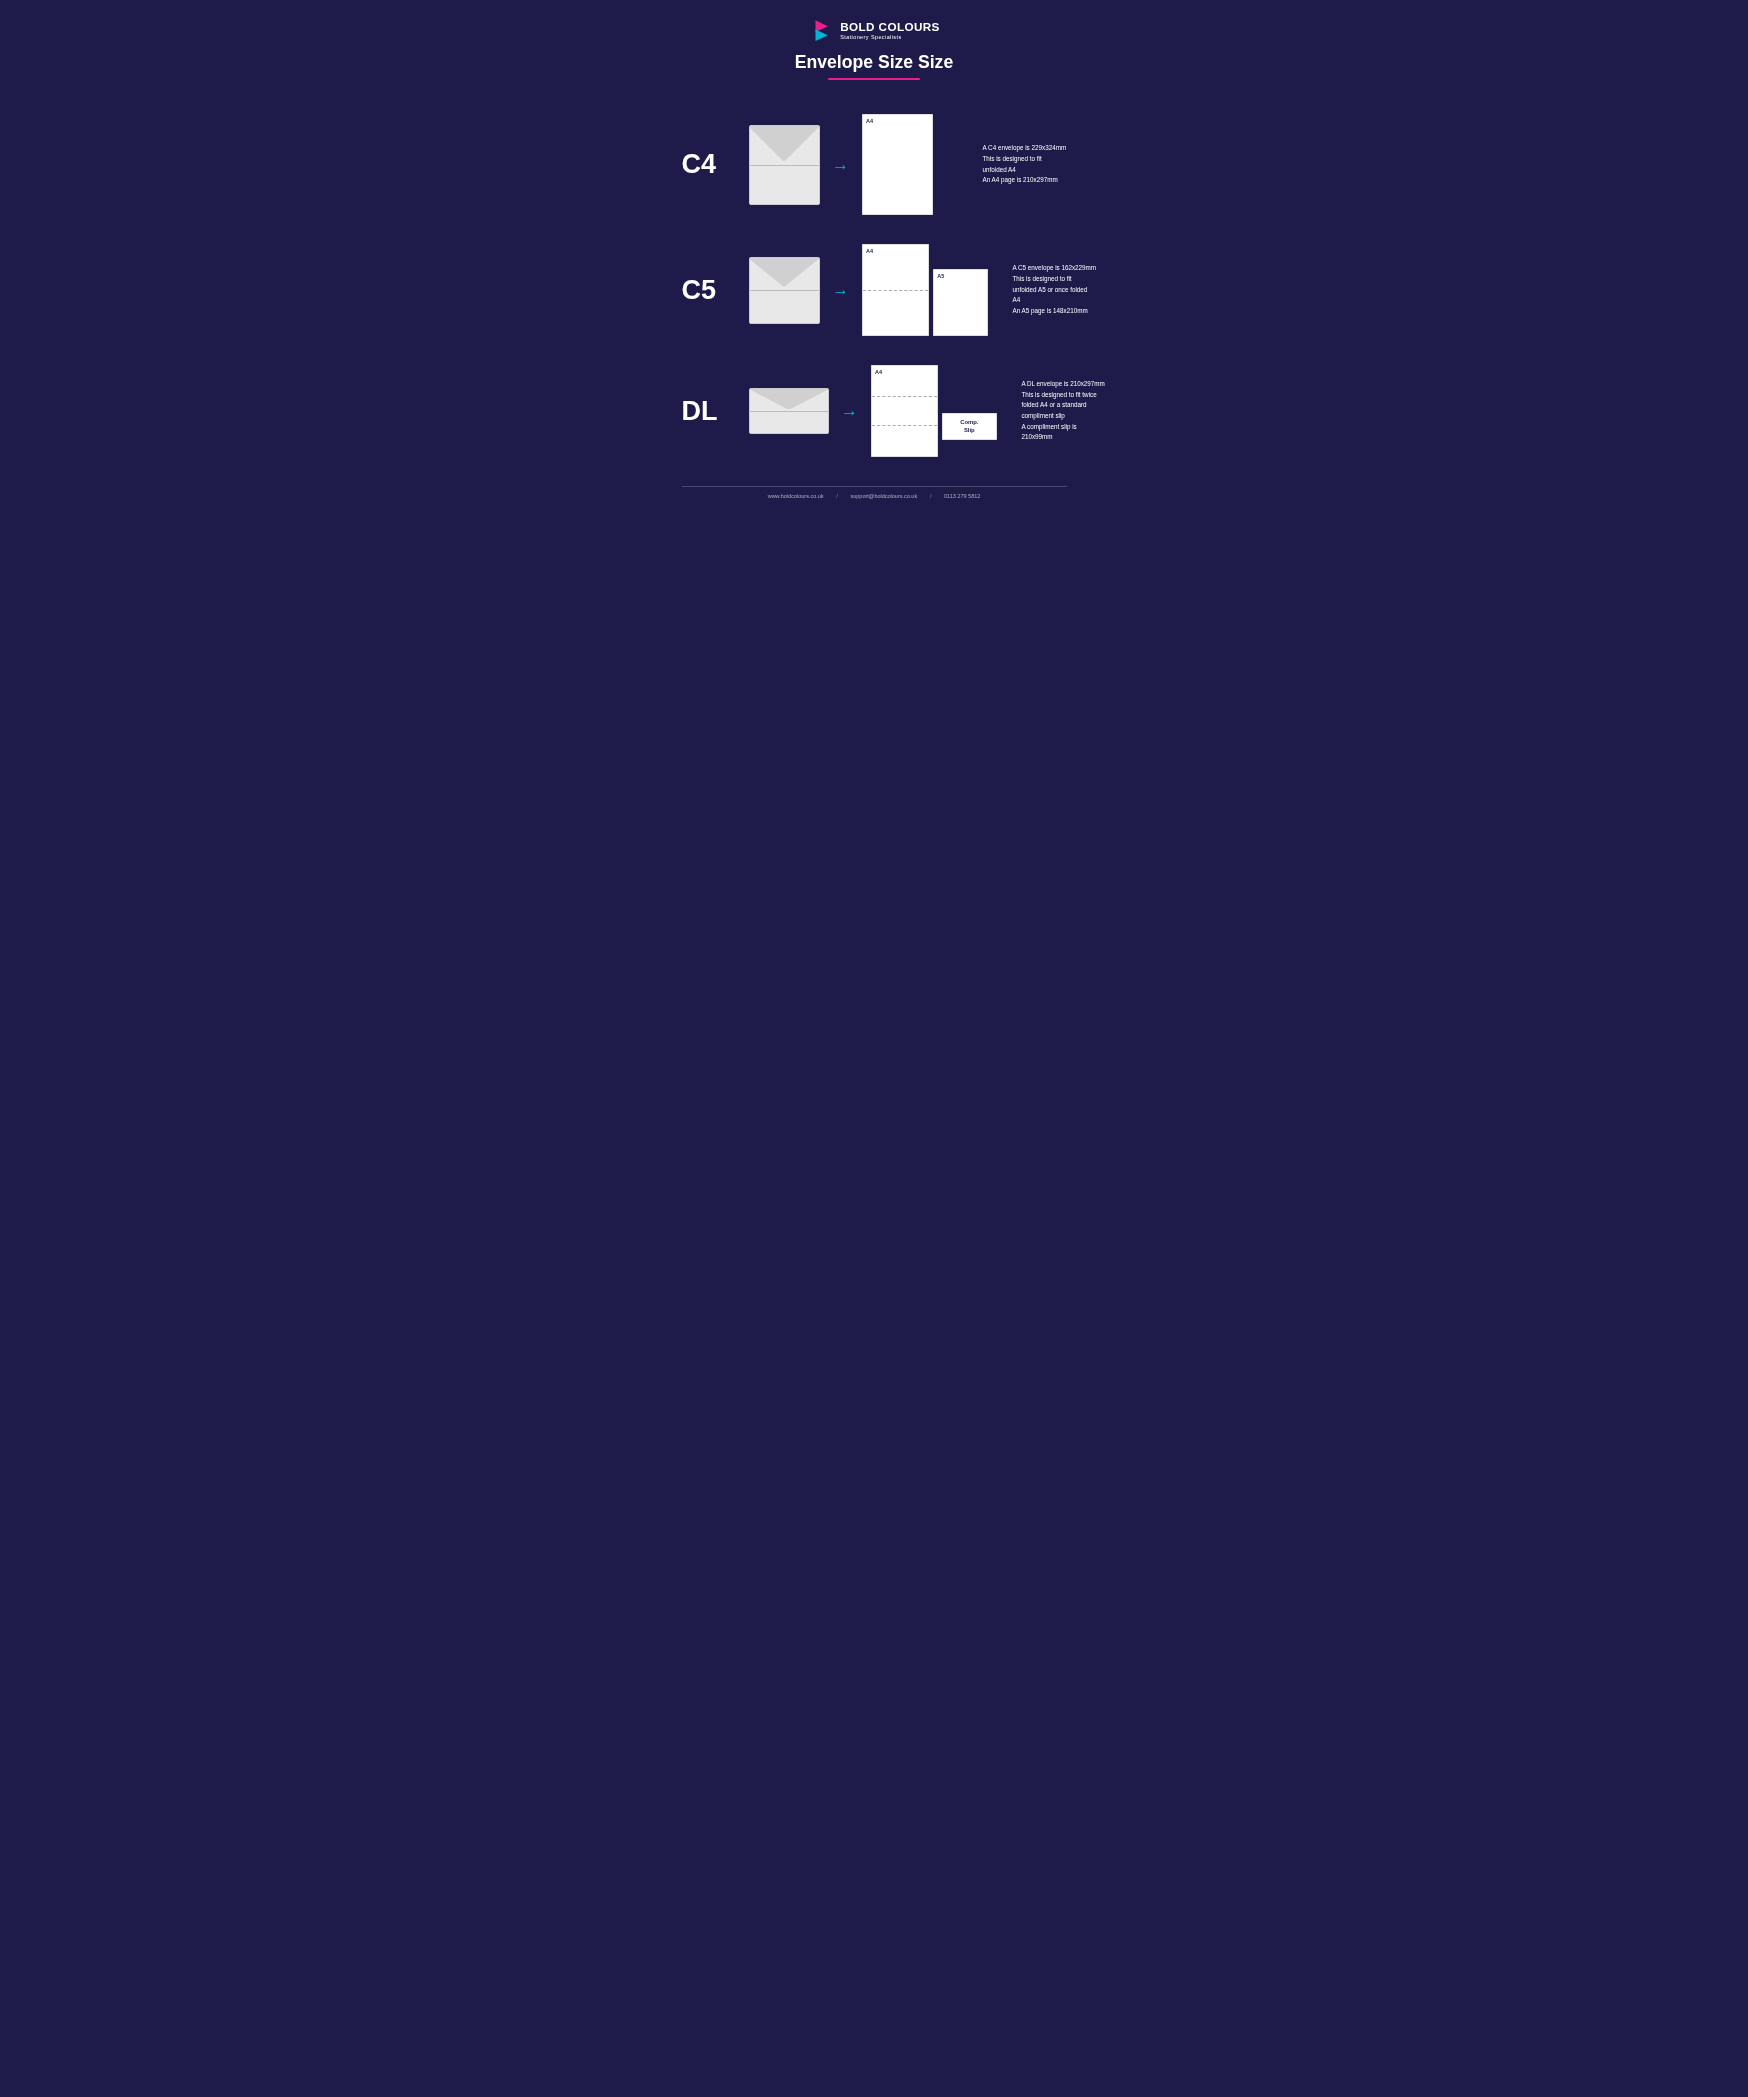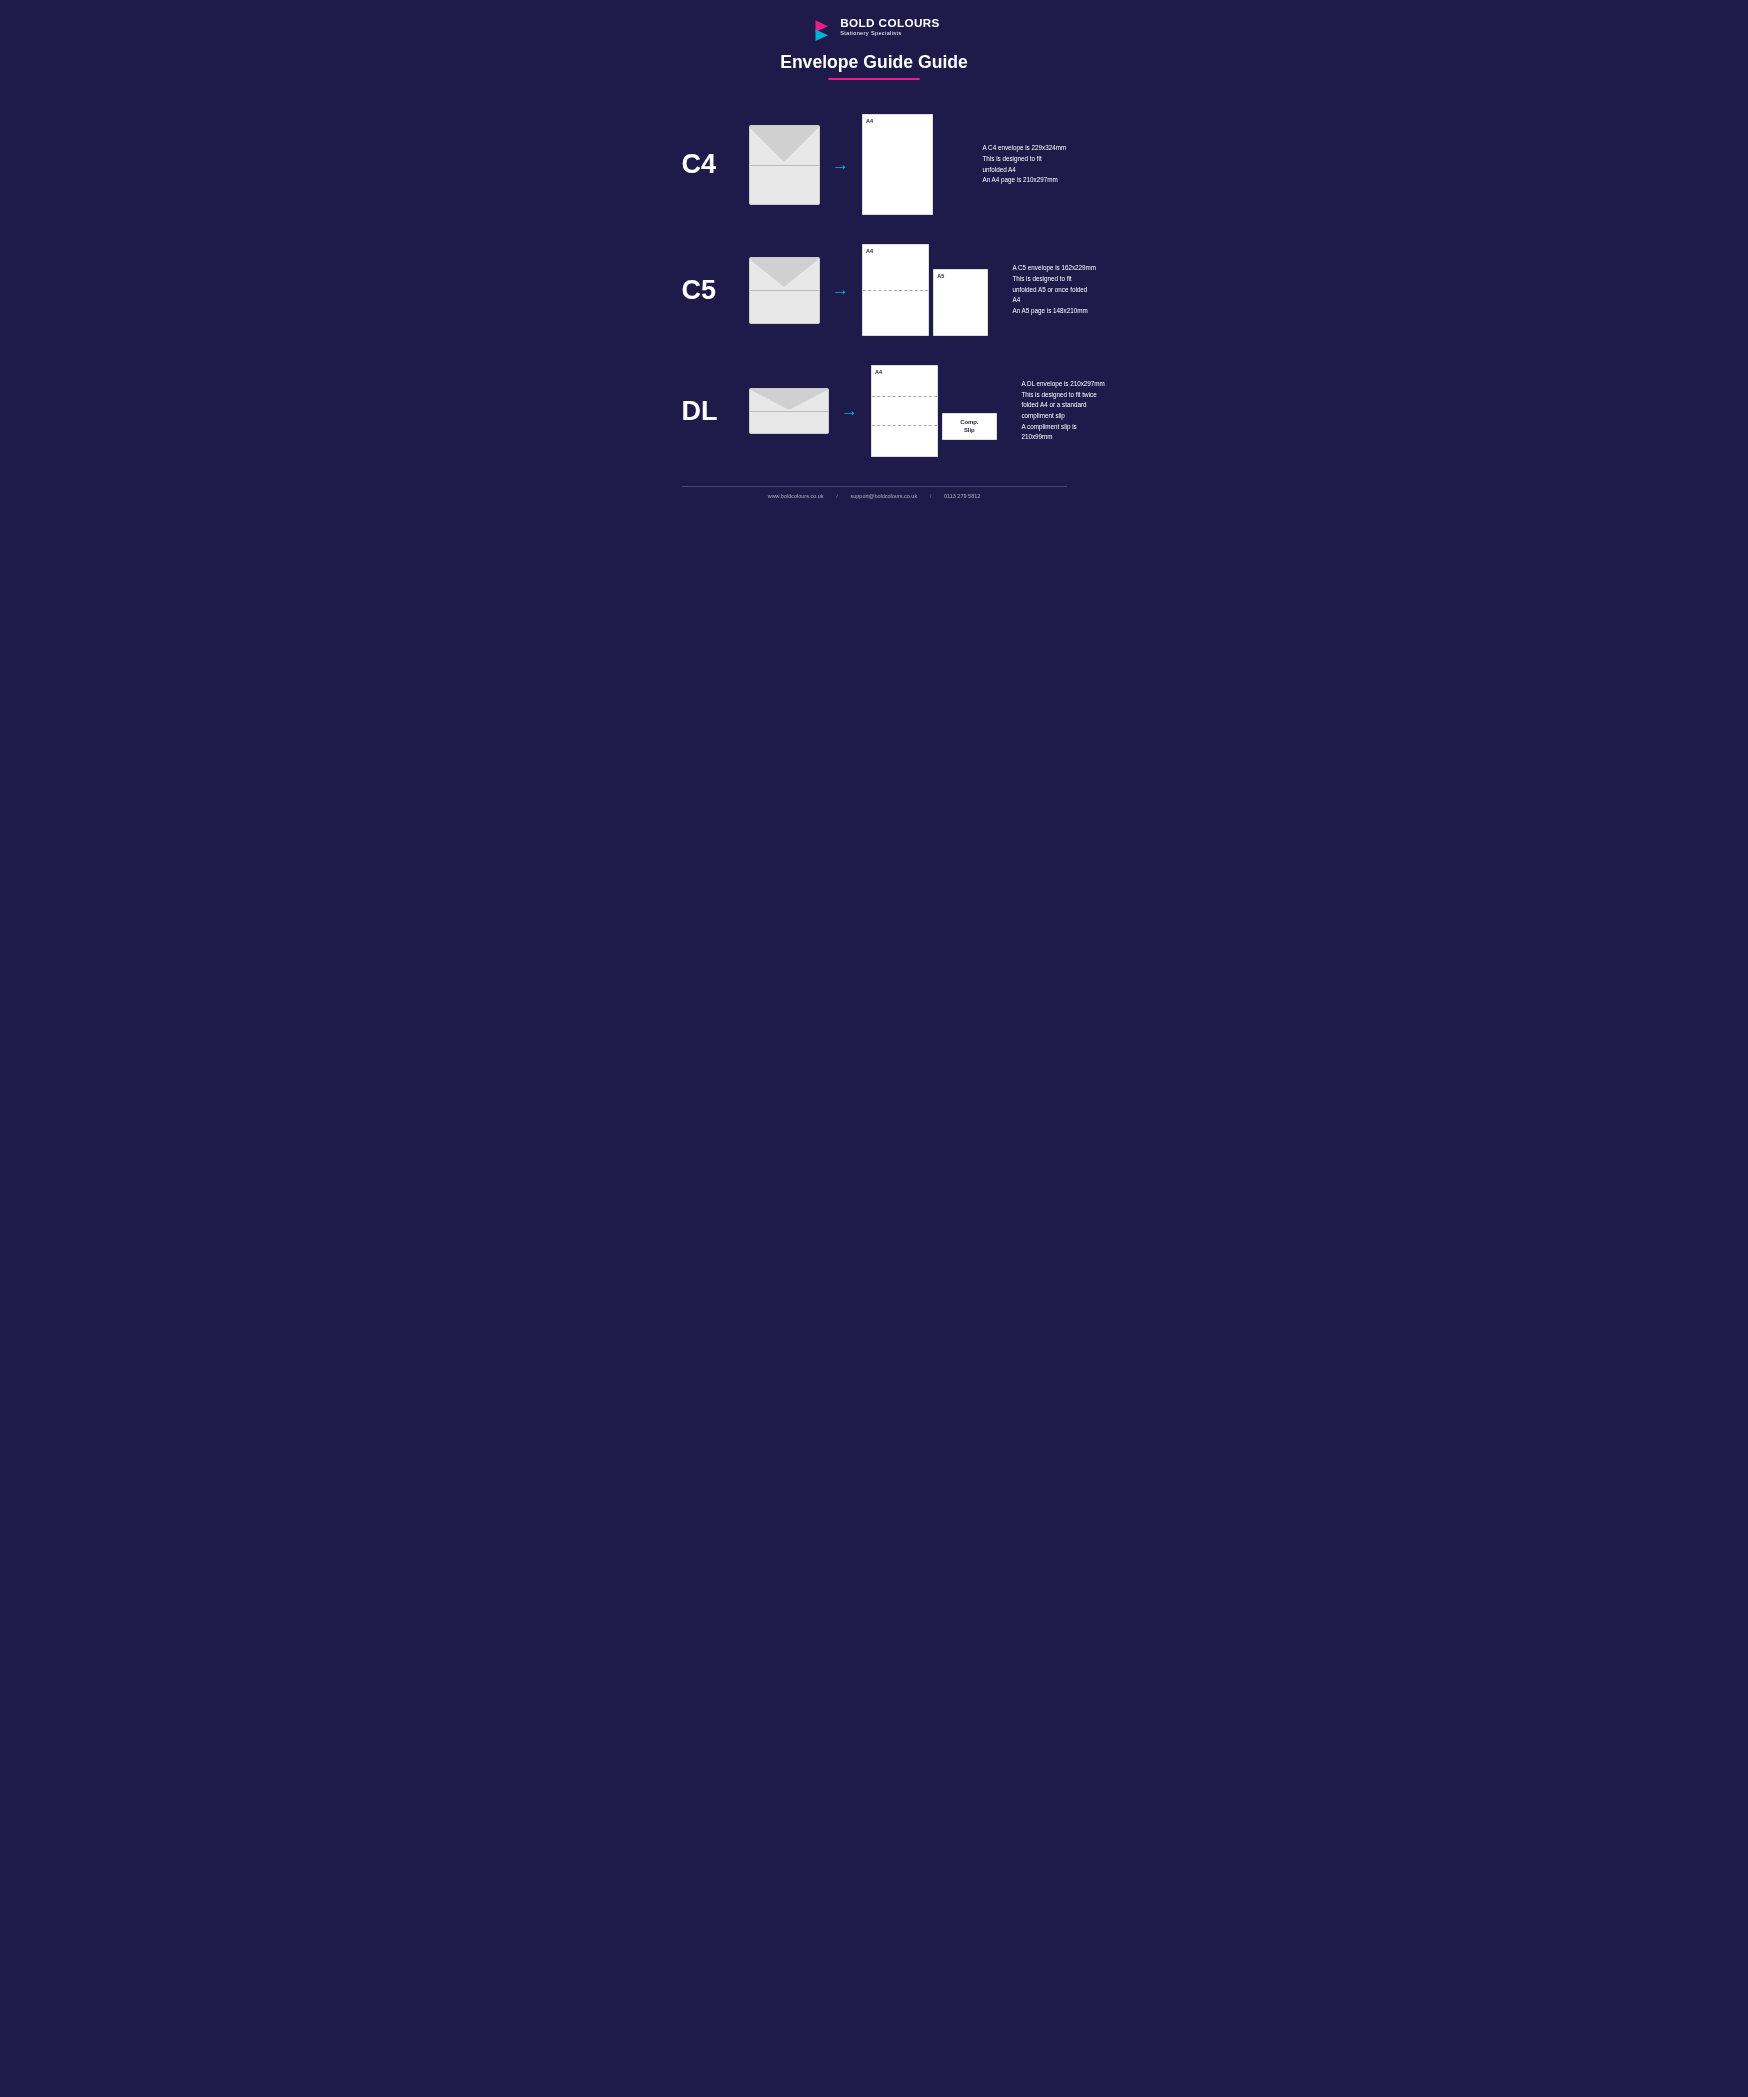--- a/index.html
+++ b/index.html
@@ -22,20 +22,21 @@
     
     .header {
       display: flex;
       flex-direction: column;
       align-items: center;
       margin-bottom: 12.6px;
     }
 
     .logo-area {
       display: flex;
+      align-items: center;
       gap: 5px;
       margin-bottom: 8.4px;
     }
 
     .logo-text {
       display: flex;
       flex-direction: column;
     }
 
     .logo-title {
@@ -300,21 +301,21 @@
         <polygon points="18,8 48,22 18,36" fill="#e91e8c"></polygon>
 
         <polygon points="18,30 48,44 18,58" fill="#00b4d8"></polygon>
       </svg>
       <div class="logo-text">
         <span class="logo-title">BOLD COLOURS</span>
         <span class="logo-subtitle">Stationery Specialists</span>
       </div>
     </div>
 
-    <h1 class="page-title">Envelope Guide Guide</h1>
+    <h1 class="page-title">Envelope Size Size</h1>
     <div class="title-underline"></div>
   </div>
 
   <div class="envelope-section">
     <div class="size-label">C4</div>
 
     <div class="envelope-diagram">
 
       <div class="envelope-shape envelope-c4">
         <div class="flap-line"></div>

